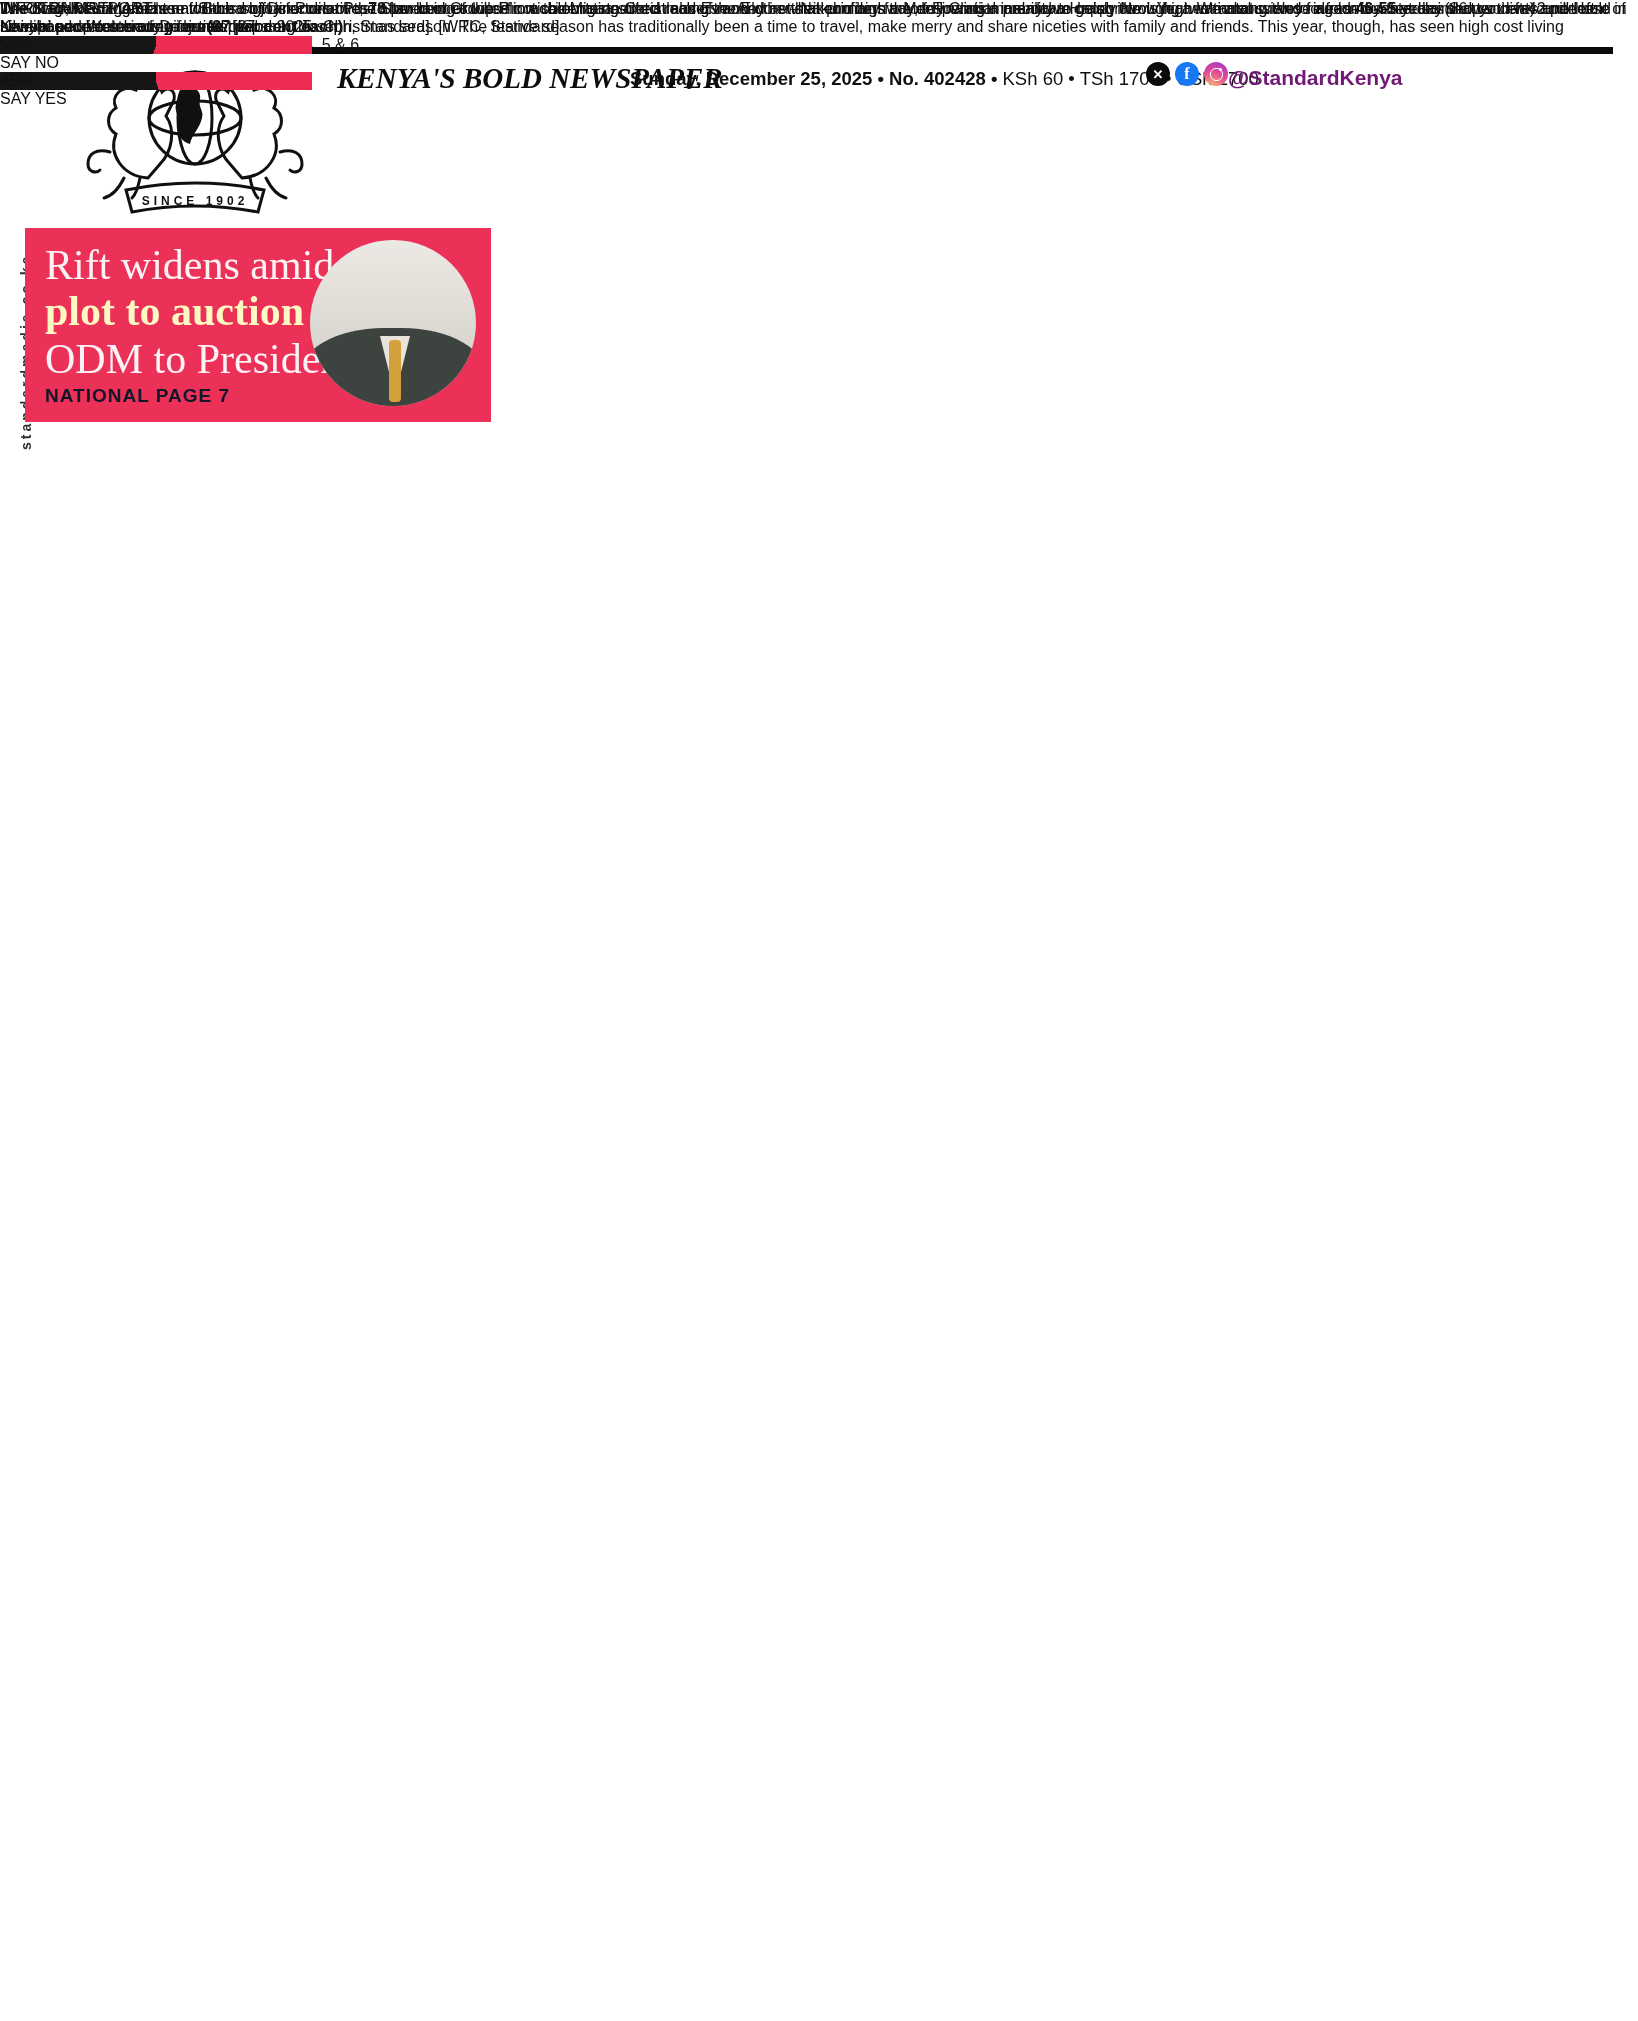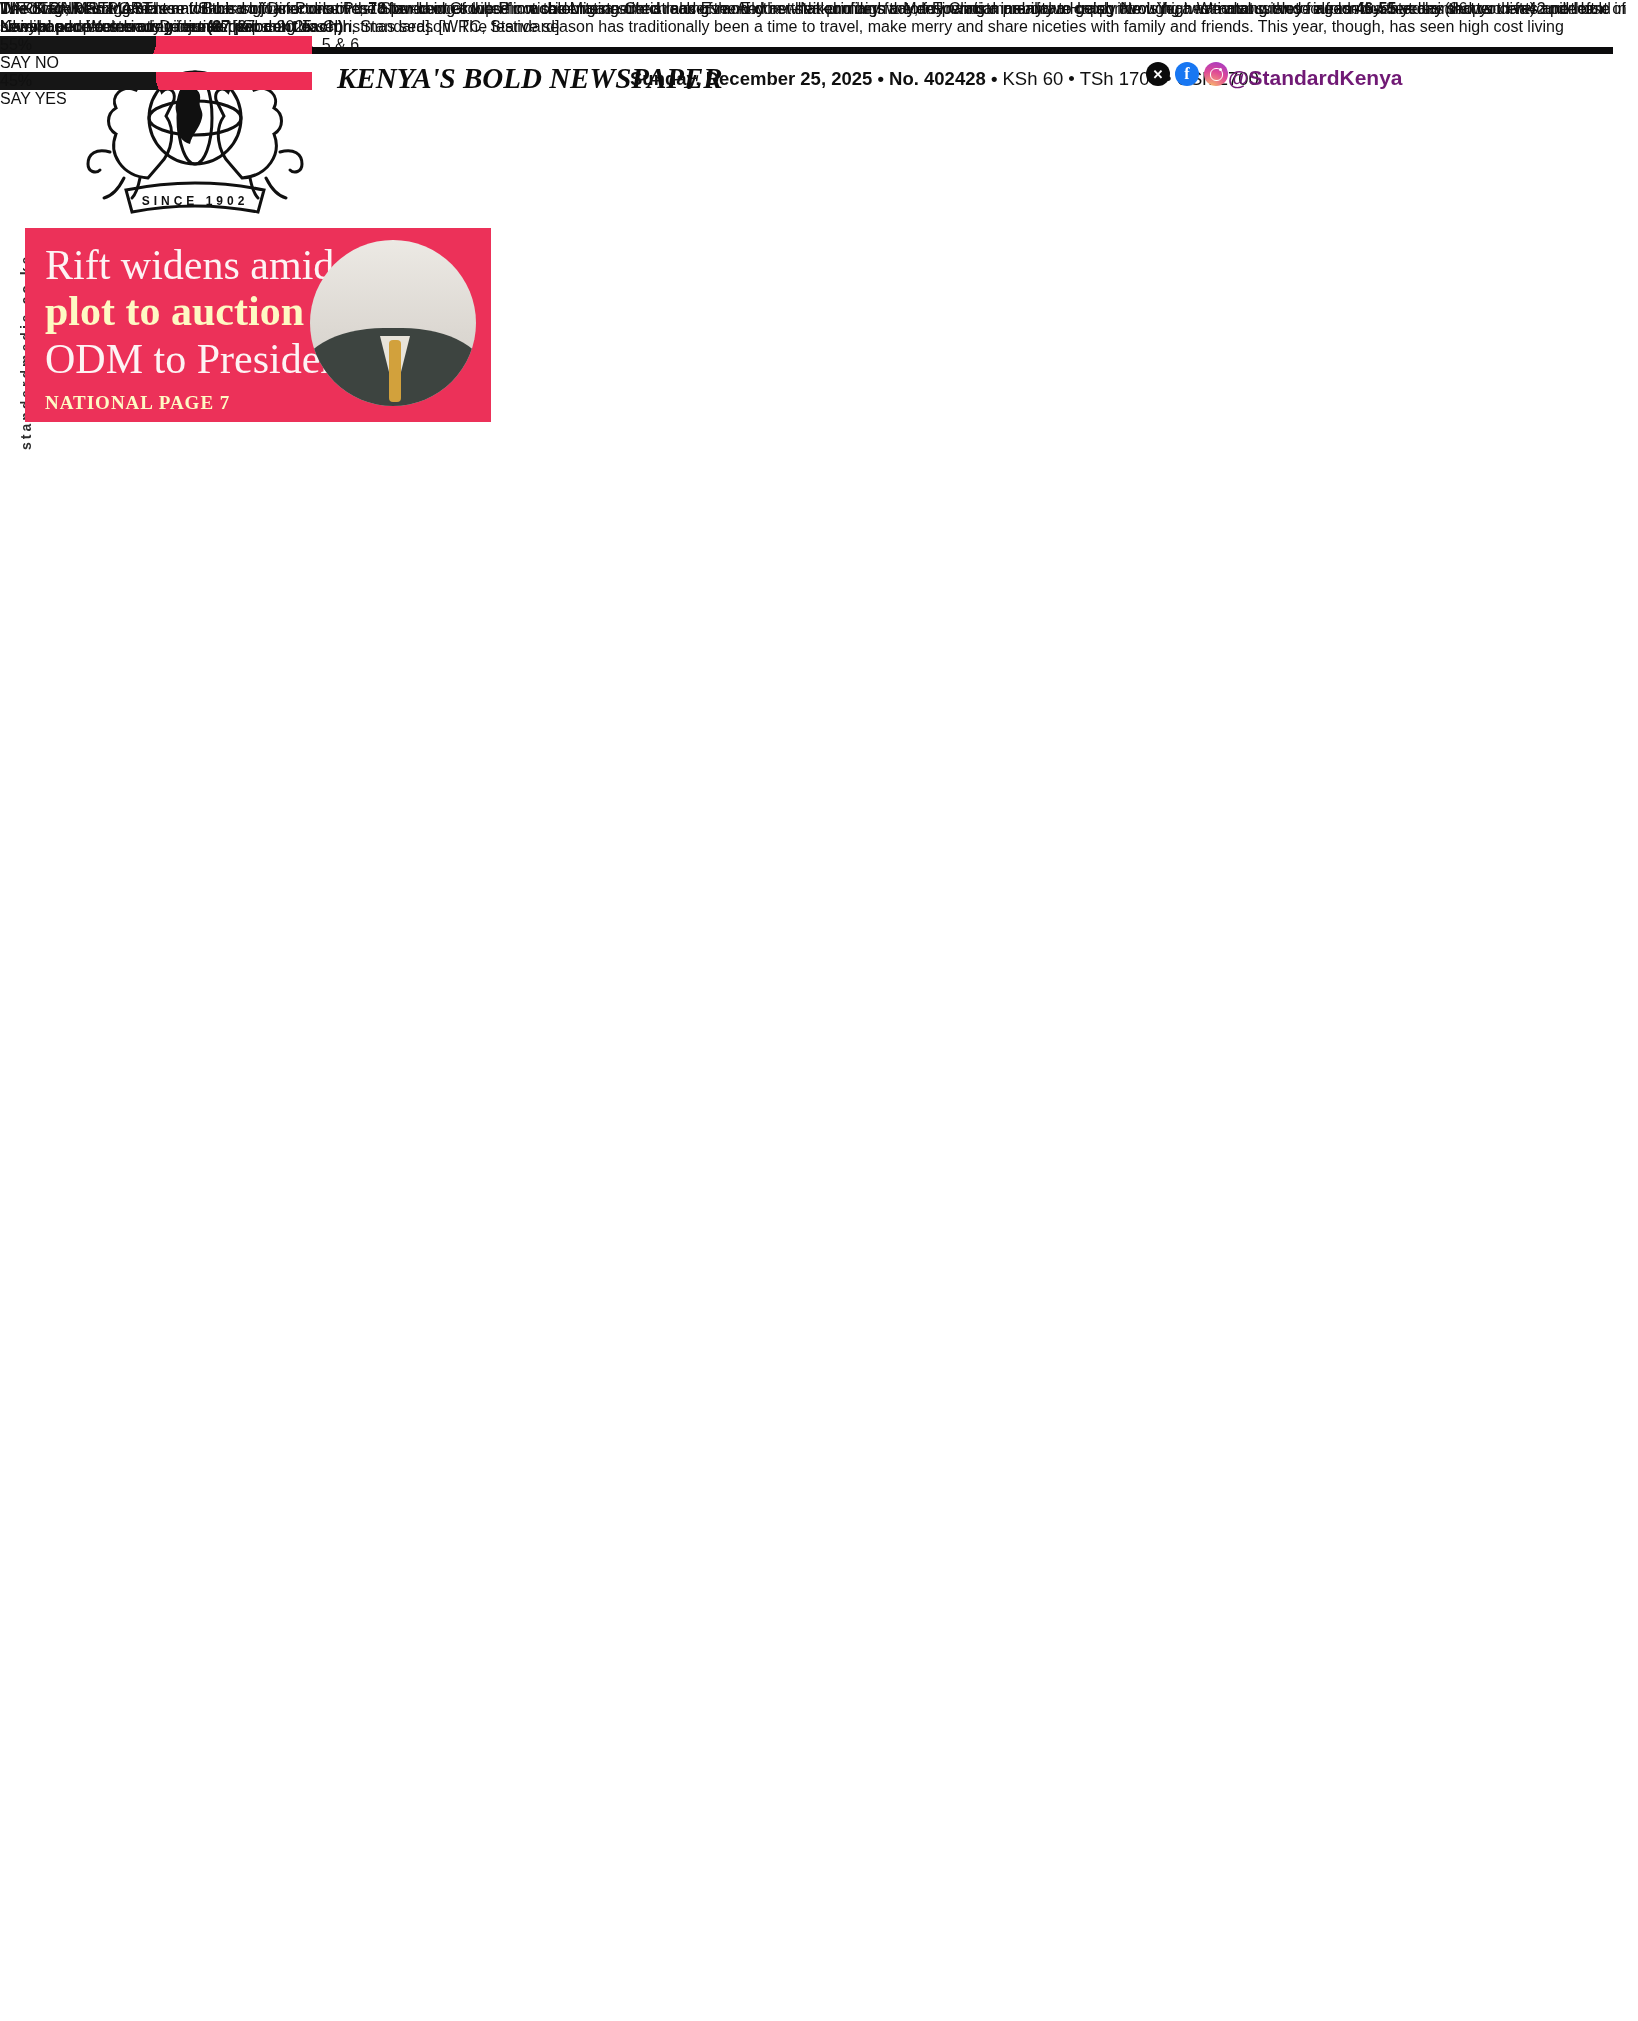--- a/index.html
+++ b/index.html
@@ -28,21 +28,21 @@
         letter-spacing:-3px;color:#ee2b51;white-space:nowrap;}
   .mast-title .the{font-weight:400;}
   .mast-title .std{font-weight:700;}
 
   
   .teaser{left:25px;top:228px;width:466px;height:194px;background:#ec3159;overflow:hidden;}
   .teaser .l{position:absolute;left:20px;font-family:"Liberation Serif",serif;color:#fdf3f4;font-size:42px;line-height:1;}
   .teaser .l1{top:16px;font-weight:400;}
   .teaser .l2{top:62px;font-weight:700;color:#fef9c3;}
   .teaser .l3{top:110px;font-weight:400;}
-  .teaser .kick{position:absolute;left:20px;top:164px;font-weight:700;font-size:19px;letter-spacing:1px;color:#fef9c3;font-family:Liberation Serif, serif;}
+  .teaser .kick{position:absolute;left:20px;top:157px;font-weight:700;font-size:19px;letter-spacing:1px;color:#0f172a;}
   .portrait{position:absolute;left:285px;top:12px;width:166px;height:166px;border-radius:50%;
         background:linear-gradient(180deg,#ece9e4 0%,#dcd8d2 55%,#cfccc6 100%);overflow:hidden;}
   .portrait .suit{position:absolute;left:-12px;top:88px;width:190px;height:110px;background:#3d4440;
         border-radius:45% 45% 0 0;}
   .portrait .shirt{position:absolute;left:70px;top:96px;width:30px;height:60px;background:#e8e4da;
         clip-path:polygon(0 0,100% 0,50% 100%);}
   .portrait .tie{position:absolute;left:79px;top:100px;width:12px;height:62px;background:#d2a13c;border-radius:4px;}
   .portrait .head{position:absolute;left:48px;top:18px;width:74px;height:86px;background:
         radial-gradient(circle at 45% 35%,#7a5137,#553категория webkit;}
   .portrait .head{background:radial-gradient(circle at 45% 35%,#7a5137,#55341f 80%);border-radius:46% 54% 48% 52%;}

